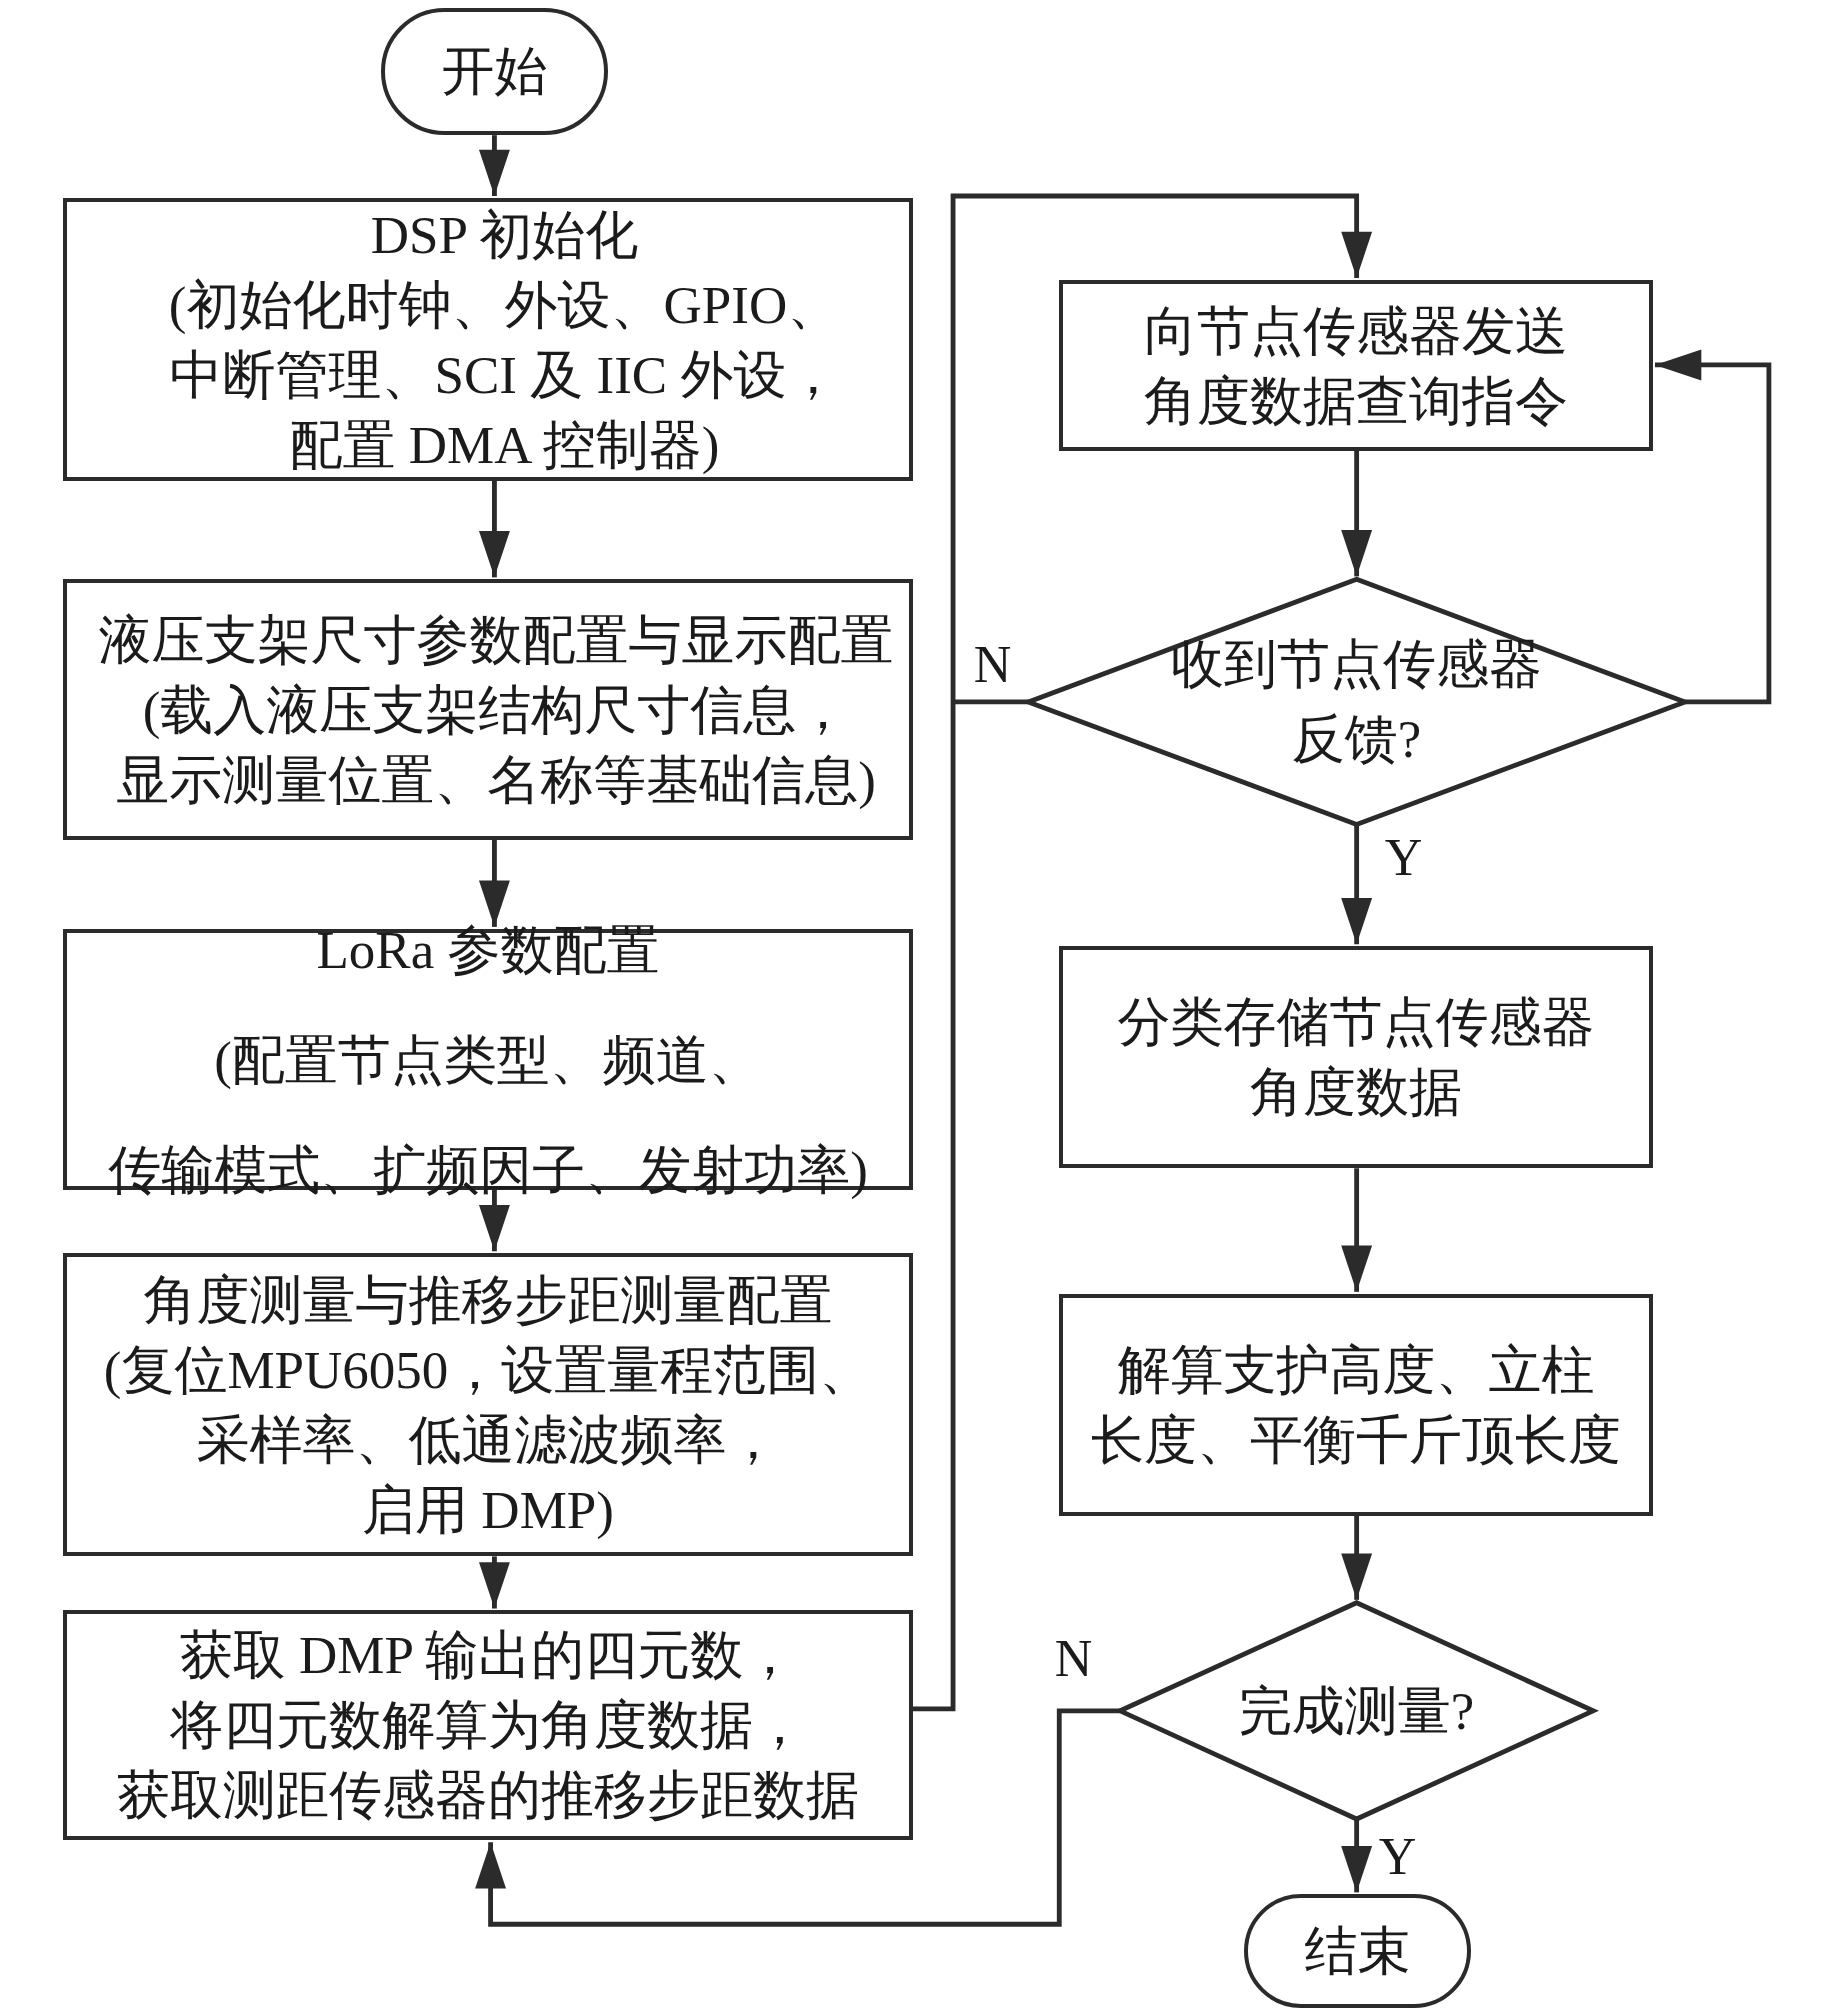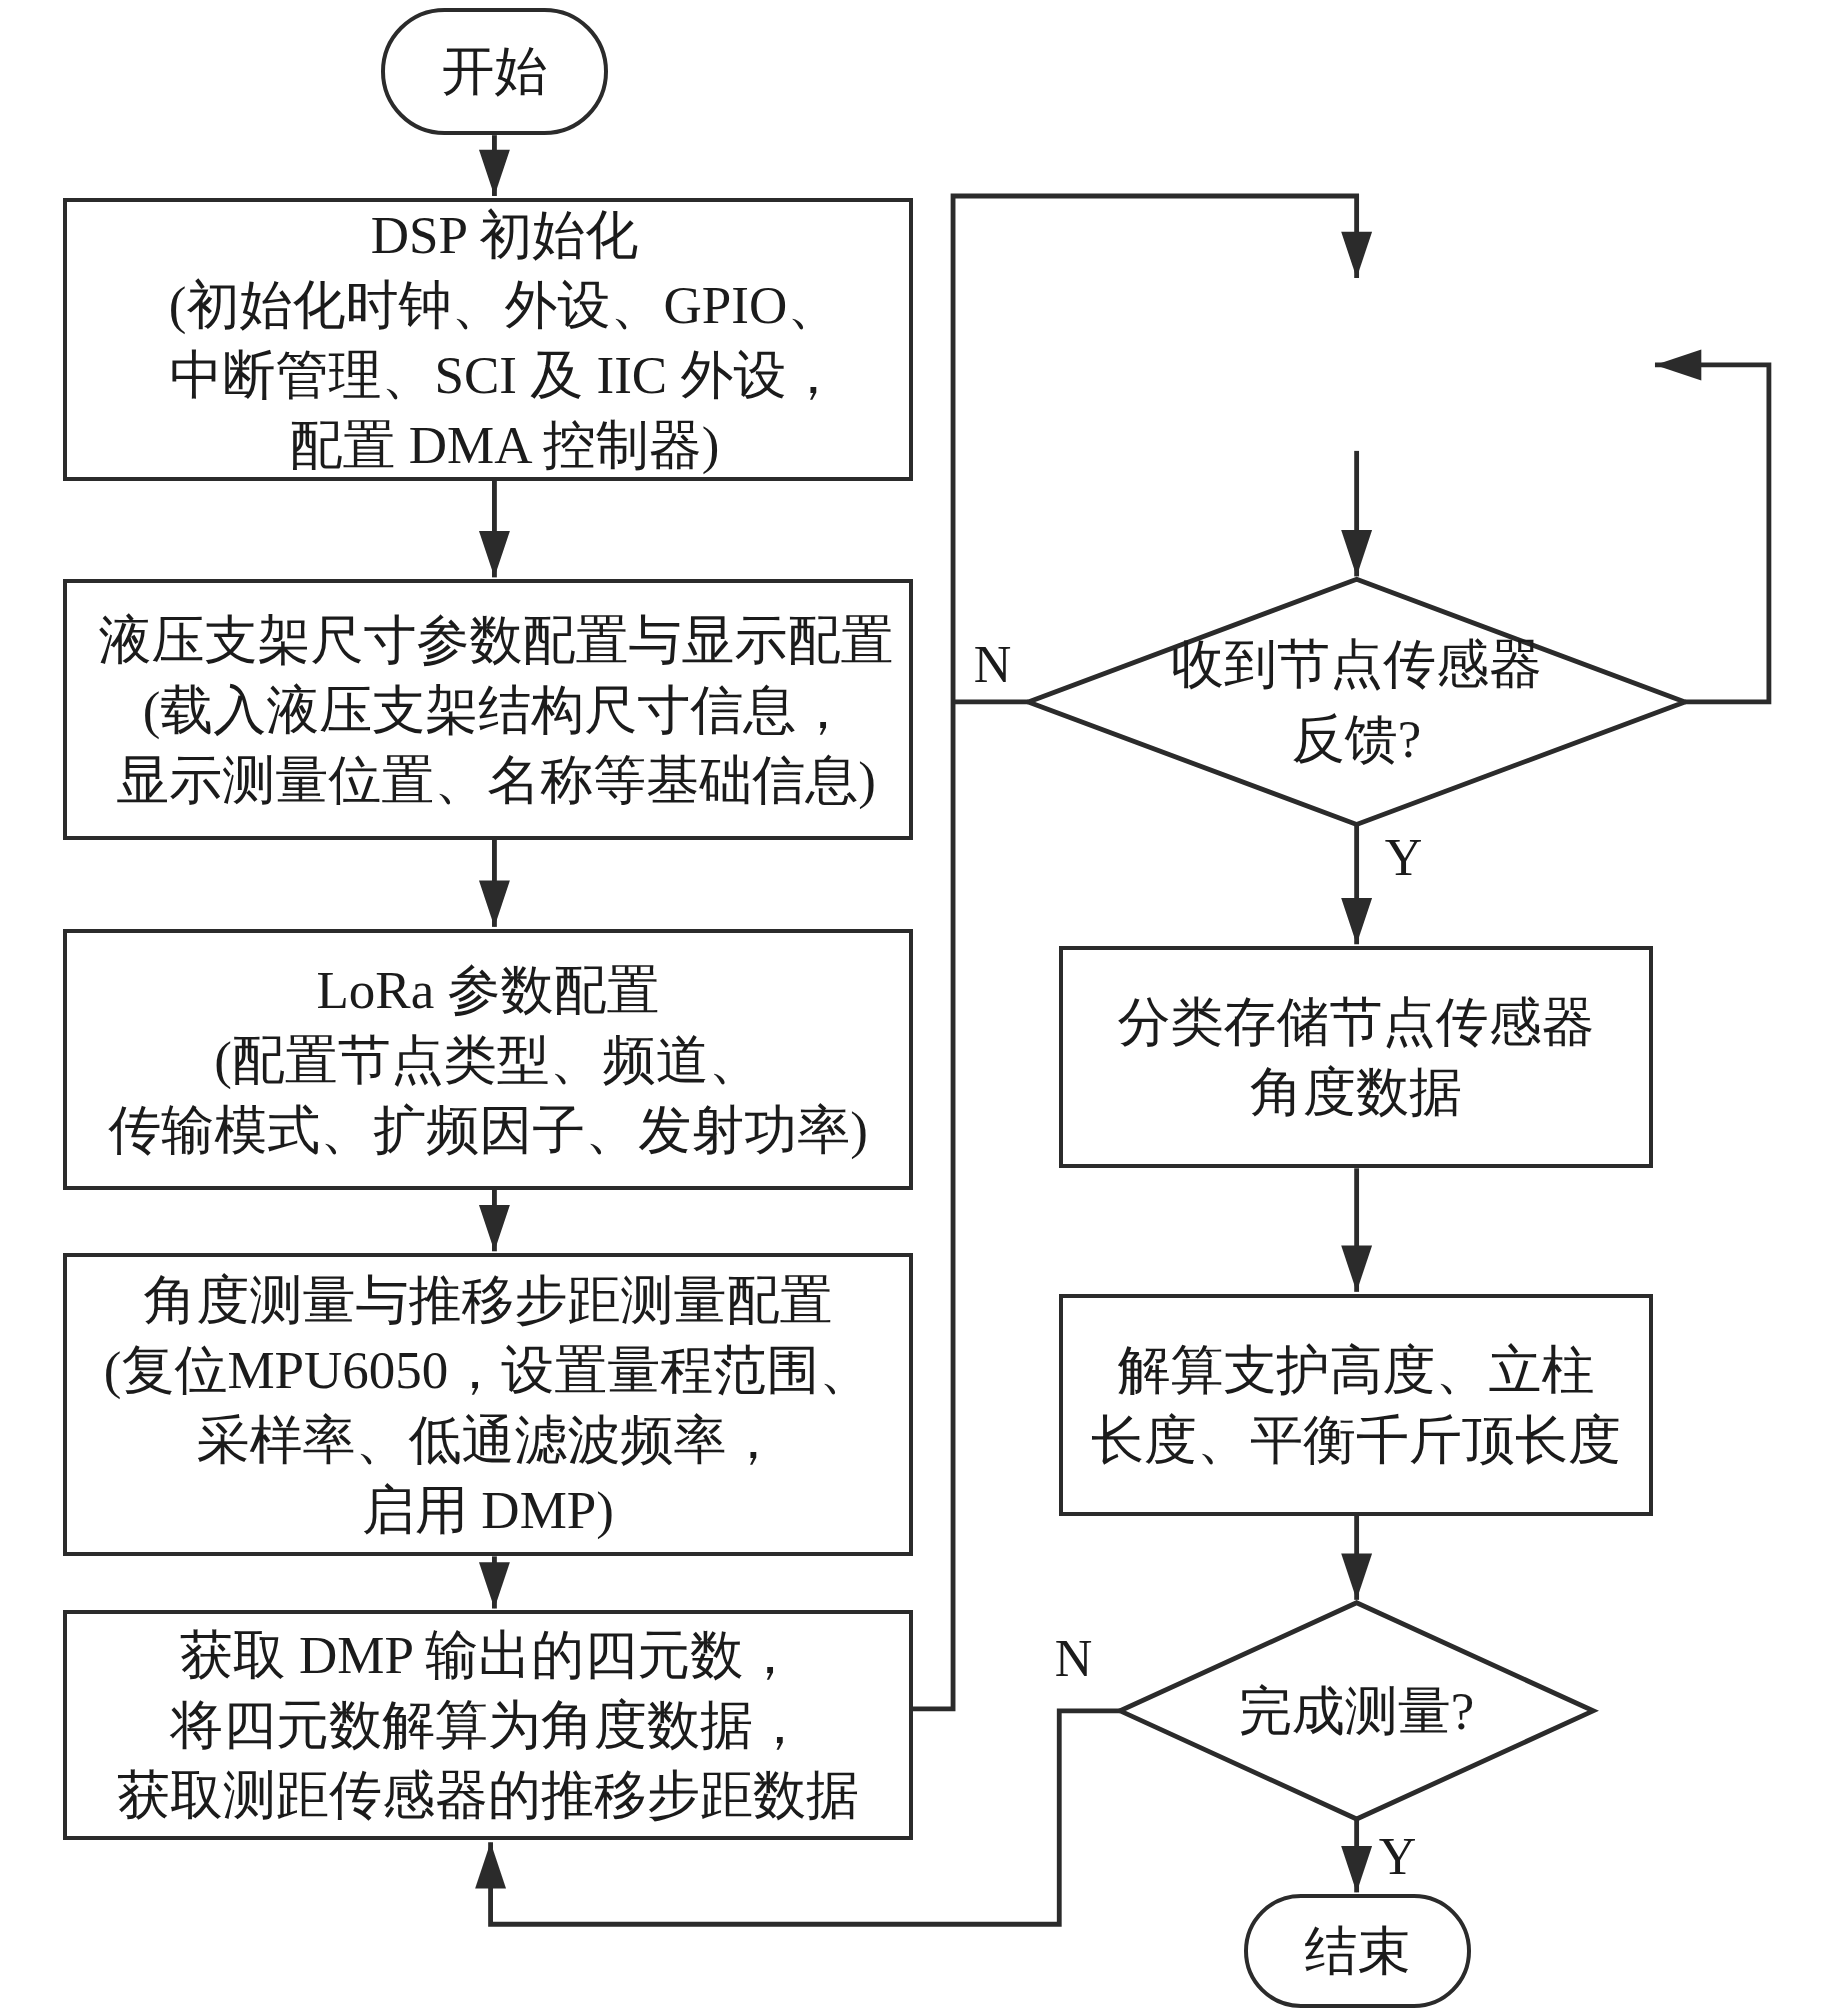--- a/index.html
+++ b/index.html
@@ -64,39 +64,43 @@
     <div>中断管理、SCI 及 IIC 外设，</div>
     <div>配置 DMA 控制器)</div>
   </div>
 
   <div class="node" style="left:63px;top:579px;width:850px;height:261px;padding-left:16px;">
     <div>液压支架尺寸参数配置与显示配置</div>
     <div>(载入液压支架结构尺寸信息，</div>
     <div>显示测量位置、名称等基础信息)</div>
   </div>
 
-  <div class="node" style="left:63px;top:929px;width:850px;height:261px;">
+  <div class="node" style="left:63px;top:929px;width:850px;height:261px;gap:40px;">
     <div>LoRa 参数配置</div>
     <div>(配置节点类型、频道、</div>
     <div>传输模式、扩频因子、发射功率)</div>
   </div>
 
   <div class="node" style="left:63px;top:1253px;width:850px;height:303px;">
     <div>角度测量与推移步距测量配置</div>
     <div>(复位MPU6050，设置量程范围、</div>
     <div>采样率、低通滤波频率，</div>
     <div>启用 DMP)</div>
   </div>
 
   <div class="node" style="left:63px;top:1610px;width:850px;height:230px;">
     <div>获取 DMP 输出的四元数，</div>
     <div>将四元数解算为角度数据，</div>
     <div>获取测距传感器的推移步距数据</div>
   </div>
 
+  <div class="node" style="left:1059px;top:280px;width:594px;height:171px;">
+    <div>向节点传感器发送</div>
+    <div>角度数据查询指令</div>
+  </div>
 
   <div class="node" style="left:1059px;top:946px;width:594px;height:222px;">
     <div>分类存储节点传感器</div>
     <div>角度数据</div>
   </div>
 
   <div class="node" style="left:1059px;top:1294px;width:594px;height:222px;">
     <div>解算支护高度、立柱</div>
     <div>长度、平衡千斤顶长度</div>
   </div>

